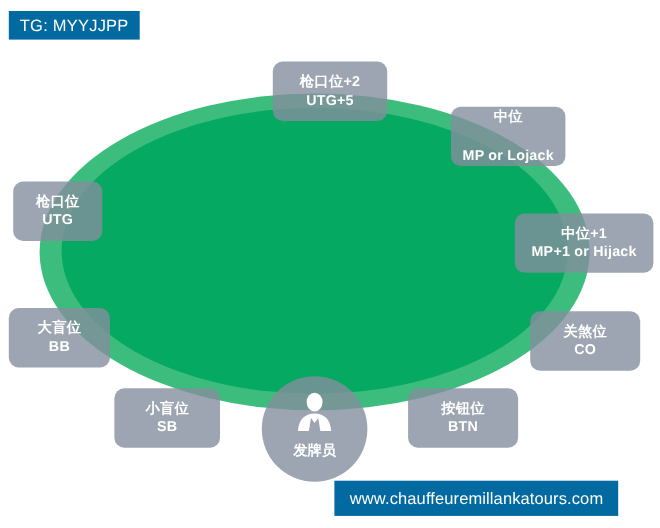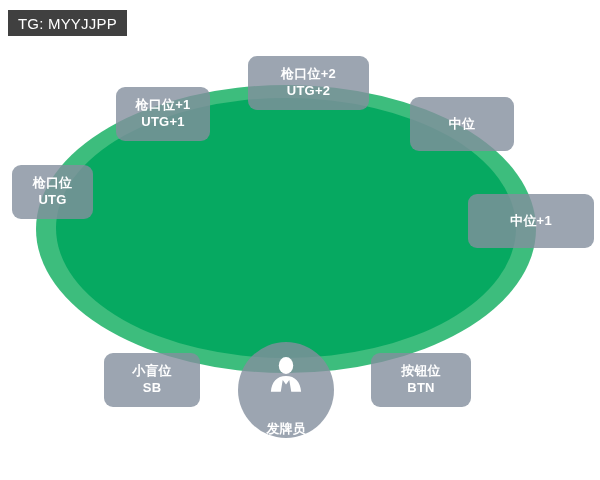--- a/index.html
+++ b/index.html
@@ -64,21 +64,21 @@
     letter-spacing: 0.2px;
     white-space: nowrap;
   }
   .pos-card .en {
     font-size: 13px;
     letter-spacing: 0.2px;
     white-space: nowrap;
   }
 
   
-  .p-utg2   { left: 248px; top: 56px;  width: 121px; height: 54px; }
+  .p-utg2   { left: 248px; top: 56px;  width: 104px; height: 54px; }
   .p-utg1   { left: 116px; top: 87px;  width: 94px;  height: 54px; }
   .p-utg    { left: 12px;  top: 165px; width: 81px;  height: 54px; }
   .p-bb     { left: 8px;   top: 280px; width: 92px;  height: 54px; }
   .p-sb     { left: 104px; top: 353px; width: 96px;  height: 54px; text-align: center; }
   .p-btn    { left: 371px; top: 353px; width: 100px;  height: 54px; }
   .p-co     { left: 482px; top: 283px; width: 100px; height: 54px; }
   .p-mp1    { left: 468px; top: 194px; width: 126px; height: 54px; }
   .p-mp     { left: 410px; top: 97px;  width: 104px; height: 54px; gap: 18px; }
 
   
@@ -86,41 +86,41 @@
     position: absolute;
     left: 238px;
     top: 342px;
     width: 96px;
     height: 96px;
     border-radius: 50%;
     background: rgba(131, 142, 158, 0.80);
     display: flex;
     flex-direction: column;
     align-items: center;
-    justify-content: space-between;
+    justify-content: flex-start;
     box-sizing: border-box;
     padding-top: 13px;
   }
   .dealer-icon {
     width: 42px;
     height: 42px;
     display: block;
   }
   .dealer-label {
     margin-top: 4px;
     color: #ffffff;
     font-size: 13px;
     font-weight: bold;
     white-space: nowrap;
   }
 
   
   .watermark {
     position: absolute;
-    background: #404040;
+    background: #0369a1;
     color: #ffffff;
     display: flex;
     align-items: center;
     box-sizing: border-box;
   }
   .wm-top {
     left: 8px;
     top: 10px;
     height: 26px;
     padding: 0 10px;
@@ -139,56 +139,63 @@
 </head>
 <body>
 
 <div id="stage">
 
   <div class="table-outer"></div>
   <div class="table-inner"></div>
 
   <div class="pos-card p-utg2">
     <span class="cn">枪口位+2</span>
-    <span class="en">UTG+2</span>
-  </div>
-
-  <div class="pos-card p-utg1">
-    <span class="cn">枪口位+1</span>
-    <span class="en">UTG+1</span>
-  </div>
+    <span class="en">UTG+5</span>
+  </div>
+
 
   <div class="pos-card p-utg">
     <span class="cn">枪口位</span>
     <span class="en">UTG</span>
   </div>
 
+  <div class="pos-card p-bb">
+    <span class="cn">大盲位</span>
+    <span class="en">BB</span>
+  </div>
 
   <div class="pos-card p-sb">
     <span class="cn">小盲位</span>
     <span class="en">SB</span>
   </div>
 
   <div class="pos-card p-btn">
     <span class="cn">按钮位</span>
     <span class="en">BTN</span>
   </div>
 
+  <div class="pos-card p-co">
+    <span class="cn">关煞位</span>
+    <span class="en">CO</span>
+  </div>
 
   <div class="pos-card p-mp1">
     <span class="cn">中位+1</span>
+    <span class="en">MP+1 or Hijack</span>
   </div>
 
   <div class="pos-card p-mp">
     <span class="cn">中位</span>
+    <span class="en">MP or Lojack</span>
   </div>
 
   <div class="dealer">
     <svg class="dealer-icon" viewBox="0 0 64 64" aria-hidden="true">
       <ellipse cx="32" cy="16" rx="11" ry="13" fill="#ffffff"></ellipse>
       <path d="M32 32 C 18 32 10 41 9 56 L 24 56 L 27 38 L 32 45 L 37 38 L 40 56 L 55 56 C 54 41 46 32 32 32 Z" fill="#ffffff"></path>
     </svg>
     <span class="dealer-label">发牌员</span>
   </div>
 
   <div class="watermark wm-top">TG: MYYJJPP</div>
+  <div class="watermark wm-bottom">www.chauffeuremillankatours.com</div>
 
 </div>
 
 </body></html>

